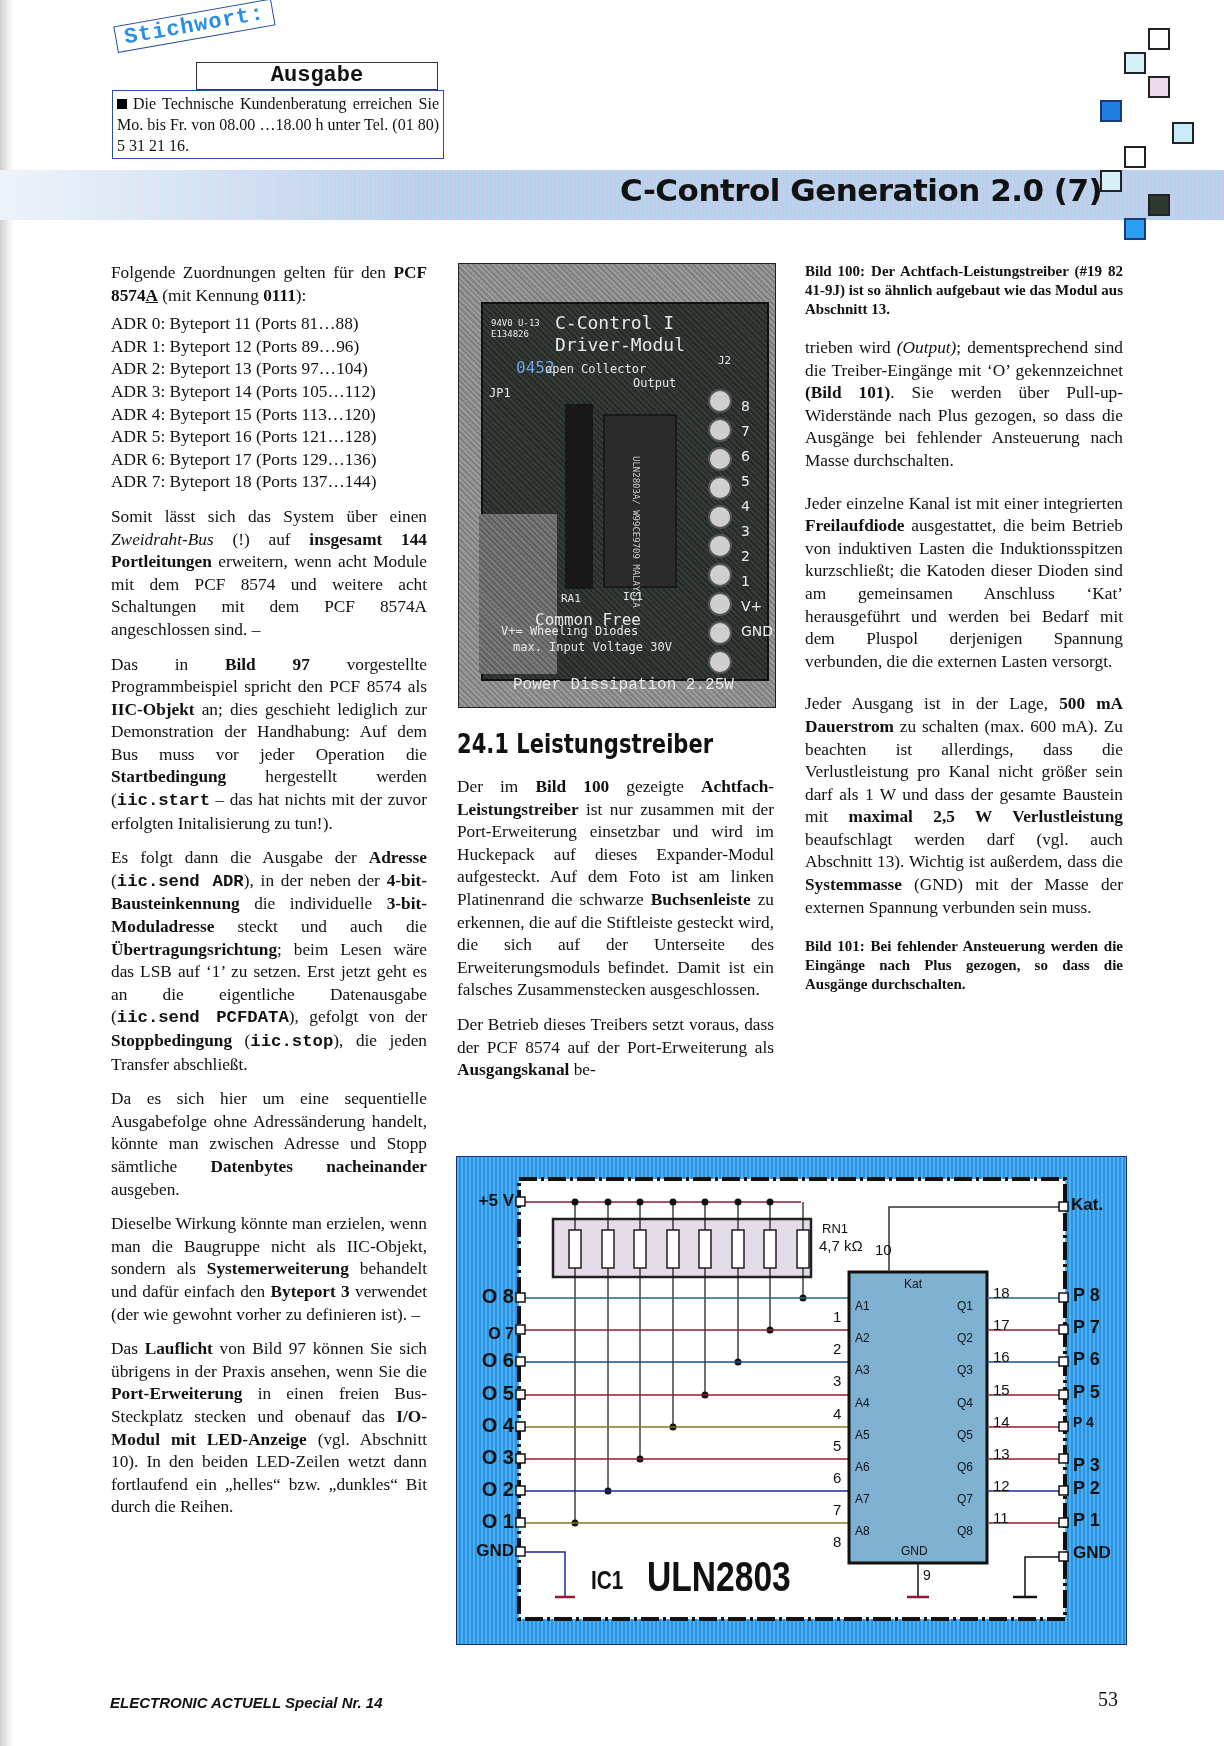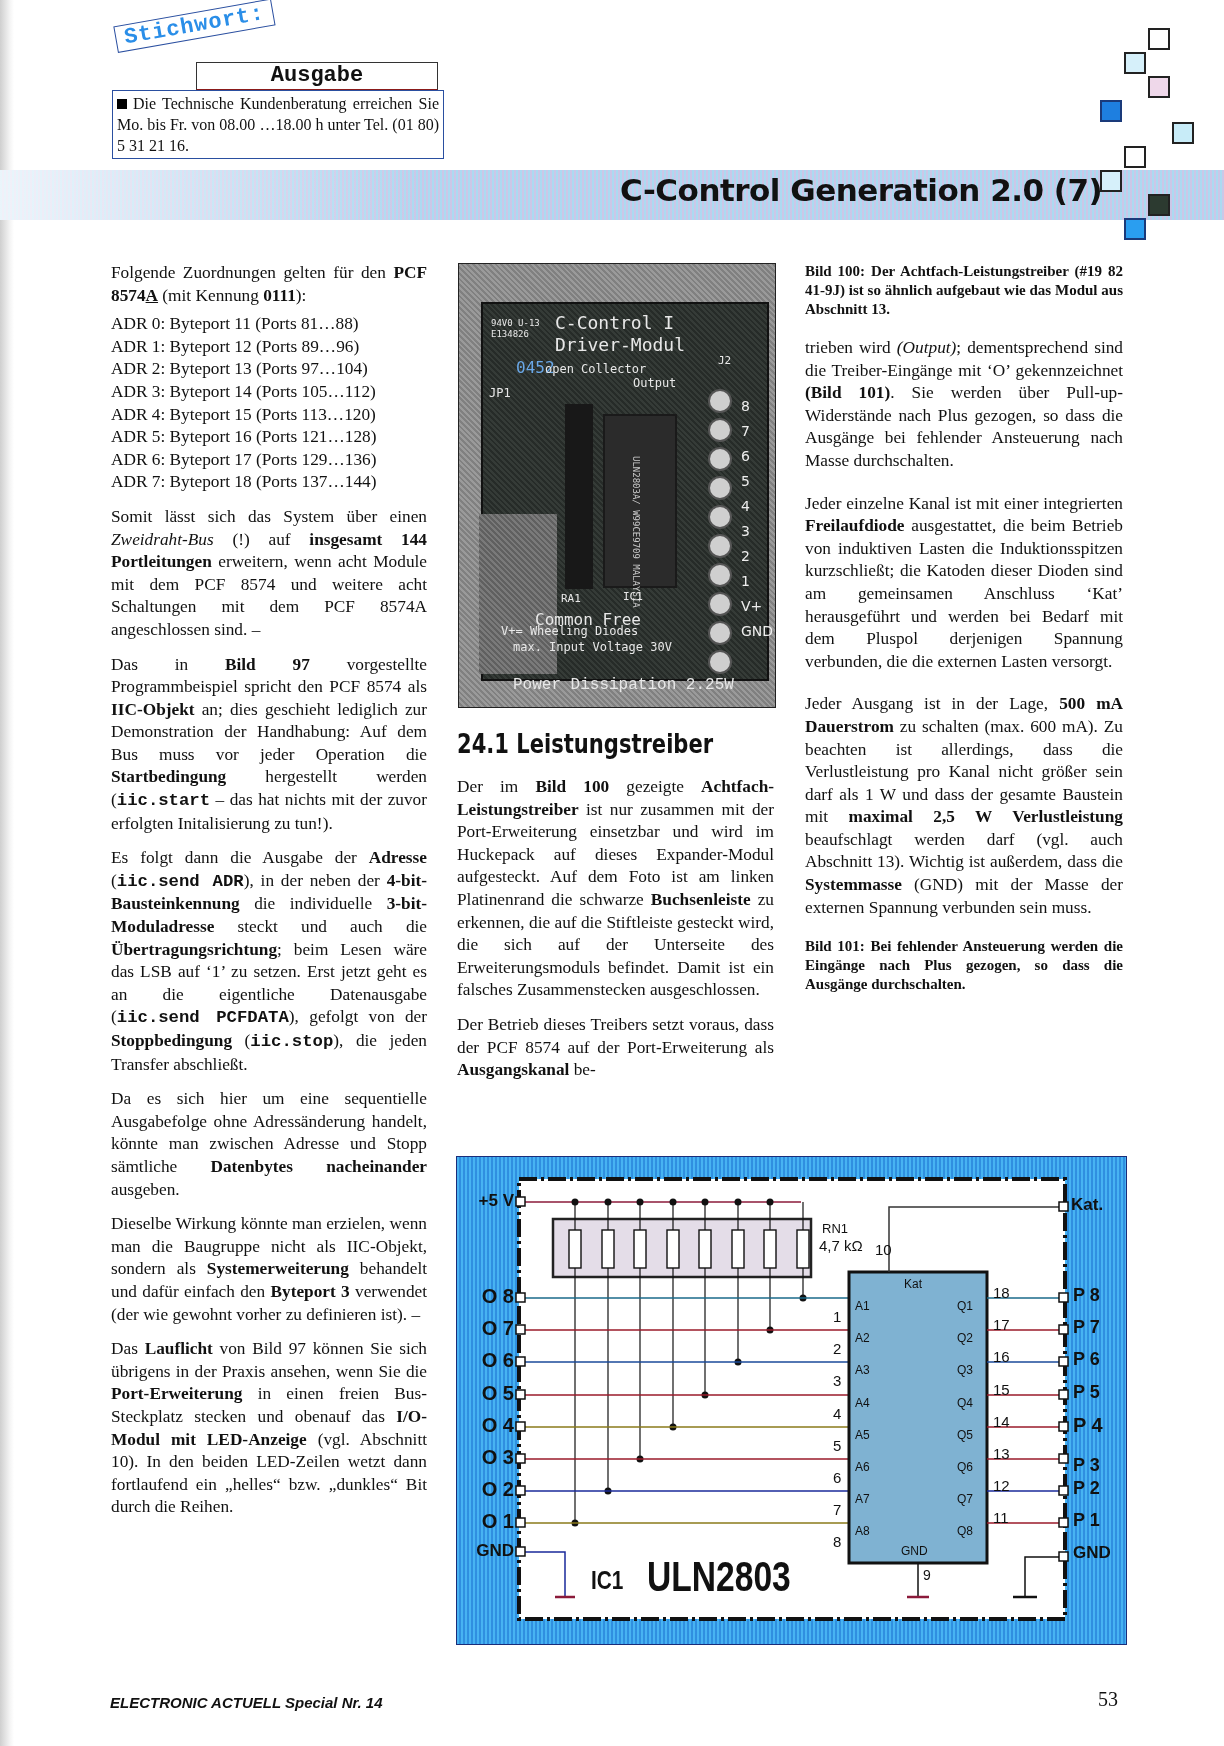--- a/index.html
+++ b/index.html
@@ -276,35 +276,35 @@
         <rect x="602" y="265" width="9" height="9"></rect>
       <rect x="602" y="297" width="9" height="9"></rect>
         <rect x="602" y="329" width="9" height="9"></rect>
       <rect x="602" y="361" width="9" height="9"></rect>
         <rect x="602" y="395" width="9" height="9"></rect>
     </g>
   </svg>
 
   <div class="lbl" style="right:612px;top:34px;font-size:17px;">+5 V</div>
   <div class="lbl" style="right:612px;top:128px;font-size:20px;">O 8</div>
-  <div class="lbl" style="right:612px;top:160px;font-size:20px;margin-left:27px;">O 7</div>
+  <div class="lbl" style="right:612px;top:168px;font-size:16px;margin-left:27px;">O 7</div>
   <div class="lbl" style="right:612px;top:192px;font-size:20px;">O 6</div>
   <div class="lbl" style="right:612px;top:225px;font-size:20px;">O 5</div>
   <div class="lbl" style="right:612px;top:257px;font-size:20px;">O 4</div>
   <div class="lbl" style="right:612px;top:289px;font-size:20px;">O 3</div>
   <div class="lbl" style="right:612px;top:321px;font-size:20px;">O 2</div>
   <div class="lbl" style="right:612px;top:353px;font-size:20px;">O 1</div>
   <div class="lbl" style="right:612px;top:384px;font-size:17px;">GND</div>
 
   <div class="lbl" style="left:614px;top:38px;font-size:17px;">Kat.</div>
   <div class="lbl" style="left:616px;top:128px;font-size:18px;">P 8</div>
   <div class="lbl" style="left:616px;top:160px;font-size:18px;">P 7</div>
   <div class="lbl" style="left:616px;top:192px;font-size:18px;">P 6</div>
   <div class="lbl" style="left:616px;top:225px;font-size:18px;">P 5</div>
-  <div class="lbl" style="left:616px;top:257px;font-size:20px;">P 4</div>
+  <div class="lbl" style="left:616px;top:257px;font-size:14px;">P 4</div>
   <div class="lbl" style="left:616px;top:298px;font-size:18px;">P 3</div>
   <div class="lbl" style="left:616px;top:321px;font-size:18px;">P 2</div>
   <div class="lbl" style="left:616px;top:353px;font-size:18px;">P 1</div>
   <div class="lbl" style="left:616px;top:386px;font-size:17px;">GND</div>
 
   <div class="lbl" style="left:365px;top:64px;font-size:13px;font-weight:normal;">RN1</div>
   <div class="lbl" style="left:362px;top:80px;font-size:15px;font-weight:normal;">4,7 kΩ</div>
   <div class="lbl" style="left:418px;top:84px;font-size:15px;font-weight:normal;">10</div>
   <div class="lbl" style="left:447px;top:120px;font-size:12px;font-weight:normal;">Kat</div>
   <div class="lbl" style="left:444px;top:387px;font-size:12px;font-weight:normal;">GND</div>

